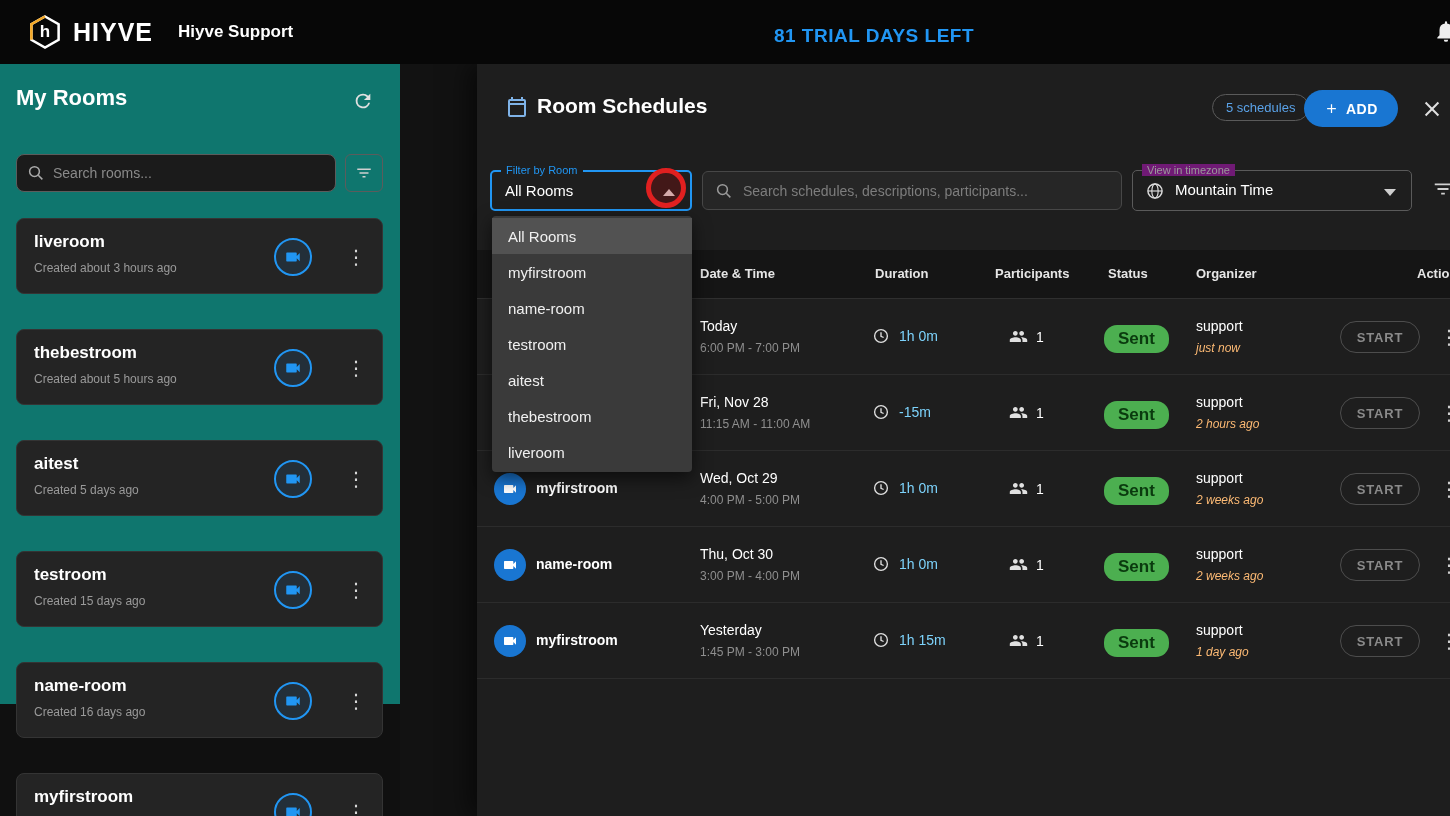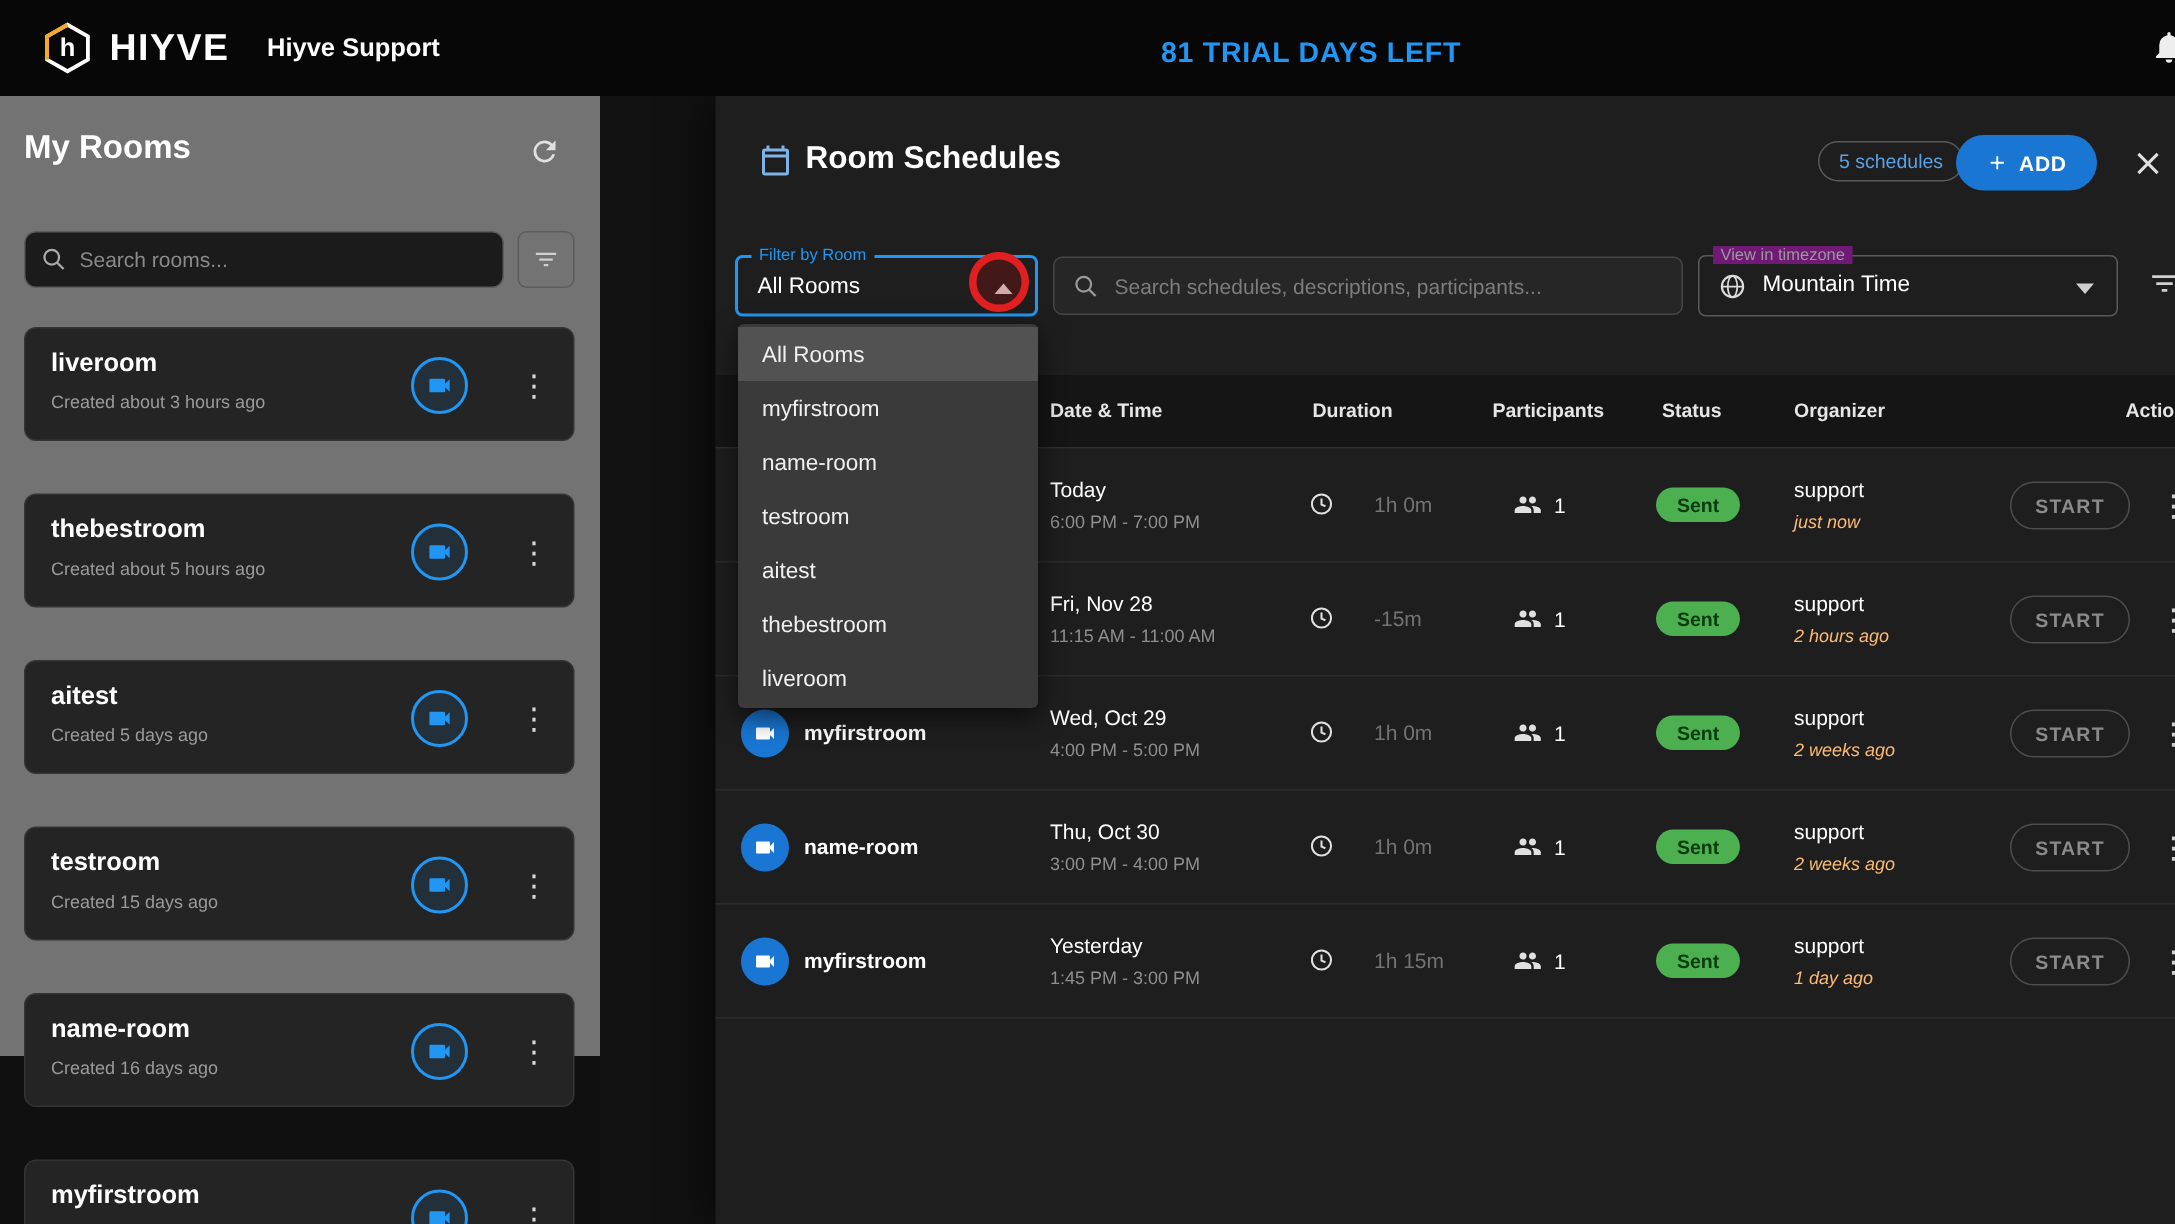--- a/index.html
+++ b/index.html
@@ -14,21 +14,21 @@
   .topbar { position:absolute; left:0; top:0; width:1450px; height:64px; background:#070707; z-index:40; }
   .logo-wrap { position:absolute; left:26px; top:13px; display:flex; align-items:center; gap:9px; cursor:pointer; }
   .brand { font-size:25px; font-weight:bold; letter-spacing:1px; }
   .logo-hex { position:relative; width:38px; height:38px; }
   .logo-hex .hletter { position:absolute; left:0; top:0; width:38px; height:38px; display:flex; align-items:center; justify-content:center; font-size:17px; font-weight:bold; }
   .app-title { position:absolute; left:178px; top:22px; font-size:17px; font-weight:bold; }
   .trial { position:absolute; left:874px; top:25px; transform:translateX(-50%); color:#2196f3; font-size:19px; font-weight:bold; letter-spacing:.5px; white-space:nowrap; }
   .bell { position:absolute; left:1433px; top:18px; color:#eee; }
 
   
-  .sidebar { position:absolute; left:0; top:64px; width:400px; height:640px; background:#737373; z-index:10; }
+  .sidebar { position:absolute; left:0; top:64px; width:400px; height:640px; background:#0f766e; z-index:10; }
   .sb-title { position:absolute; left:16px; top:21px; font-size:22px; font-weight:bold; }
   .refresh-btn { position:absolute; left:352px; top:24px; width:26px; height:26px; color:#e0e0e0; background:none; border:none; cursor:pointer; }
   .sb-search { position:absolute; left:16px; top:90px; width:320px; height:38px; border:1px solid #5c5c5c; border-radius:8px; display:flex; align-items:center; padding:0 10px; background:#1b1b1b; }
   .sb-search input { flex:1; background:transparent; border:none; outline:none; color:#e0e0e0; font-size:14px; margin-left:8px; font-family:"Liberation Sans",sans-serif; }
   .sb-search input::placeholder { color:#8a8a8a; }
   .sb-filter-btn { position:absolute; left:345px; top:90px; width:38px; height:38px; border:1px solid #5c5c5c; border-radius:6px; background:none; color:#d0d0d0; display:flex; align-items:center; justify-content:center; cursor:pointer; }
   .room-card { position:absolute; left:16px; width:367px; height:76px; background:#242424; border:1px solid #343434; border-radius:8px; }
   .rc-name { position:absolute; left:17px; top:13px; font-size:17px; font-weight:bold; }
   .rc-created { position:absolute; left:17px; top:42px; font-size:12px; color:#9a9a9a; }
   .rc-cam { position:absolute; left:257px; top:19px; width:38px; height:38px; border:2px solid #2196f3; border-radius:50%; background:rgba(33,150,243,.10); color:#2196f3; display:flex; align-items:center; justify-content:center; cursor:pointer; }
@@ -70,23 +70,23 @@
   .t-head { position:absolute; left:0; top:186px; width:973px; height:49px; background:#151515; border-bottom:1px solid #2f2f2f; }
   .t-head span { position:absolute; top:16px; font-size:13px; font-weight:bold; color:#e6e6e6; white-space:nowrap; }
   .th-room { left:53px; } .th-date { left:223px; } .th-dur { left:398px; }
   .th-part { left:518px; } .th-status { left:631px; } .th-org { left:719px; } .th-act { left:940px; }
 
   .t-row { position:absolute; left:0; width:973px; height:76px; border-bottom:1px solid #2c2c2c; }
   .tr-icon { position:absolute; left:17px; top:22px; width:32px; height:32px; border-radius:50%; background:#1976d2; color:#fff; display:flex; align-items:center; justify-content:center; }
   .tr-name { position:absolute; left:59px; top:29px; font-size:14px; font-weight:bold; }
   .tr-date { position:absolute; left:223px; top:19px; font-size:14px; }
   .tr-time { position:absolute; left:223px; top:42px; font-size:12px; color:#8f8f8f; }
-  .tr-dur { position:absolute; left:395px; top:28px; display:flex; align-items:center; gap:26px; font-size:14px; color:#737373; }
+  .tr-dur { position:absolute; left:395px; top:28px; display:flex; align-items:center; gap:9px; font-size:14px; color:#7dd3fc; }
   .tr-part { position:absolute; left:532px; top:28px; display:flex; align-items:center; gap:8px; font-size:14px; }
-  .tr-chip { position:absolute; left:627px; top:26px; padding:4px 14px; border-radius:13px; background:#4caf50; color:#0a3a0e; font-size:13px; font-weight:bold; }
+  .tr-chip { position:absolute; left:627px; top:26px; padding:4px 14px; border-radius:13px; background:#4caf50; color:#0a3a0e; font-size:17px; font-weight:bold; }
   .tr-org { position:absolute; left:719px; top:19px; font-size:14px; }
   .tr-org-ago { position:absolute; left:719px; top:42px; font-size:12px; color:#fdba74;font-style:italic; }
   .tr-start { position:absolute; left:863px; top:22px; width:80px; height:32px; border:1px solid #4d4d4d; border-radius:16px; background:none; color:#8a8a8a; font-size:13px; font-weight:bold; letter-spacing:.8px; cursor:pointer; }
   .tr-kebab { position:absolute; left:958px; top:22px; width:28px; height:32px; background:none; border:none; color:#cfcfcf; font-size:20px; cursor:pointer; }
 </style>
 </head>
 <body>
 
 <div class="topbar">
   <div class="logo-wrap">

